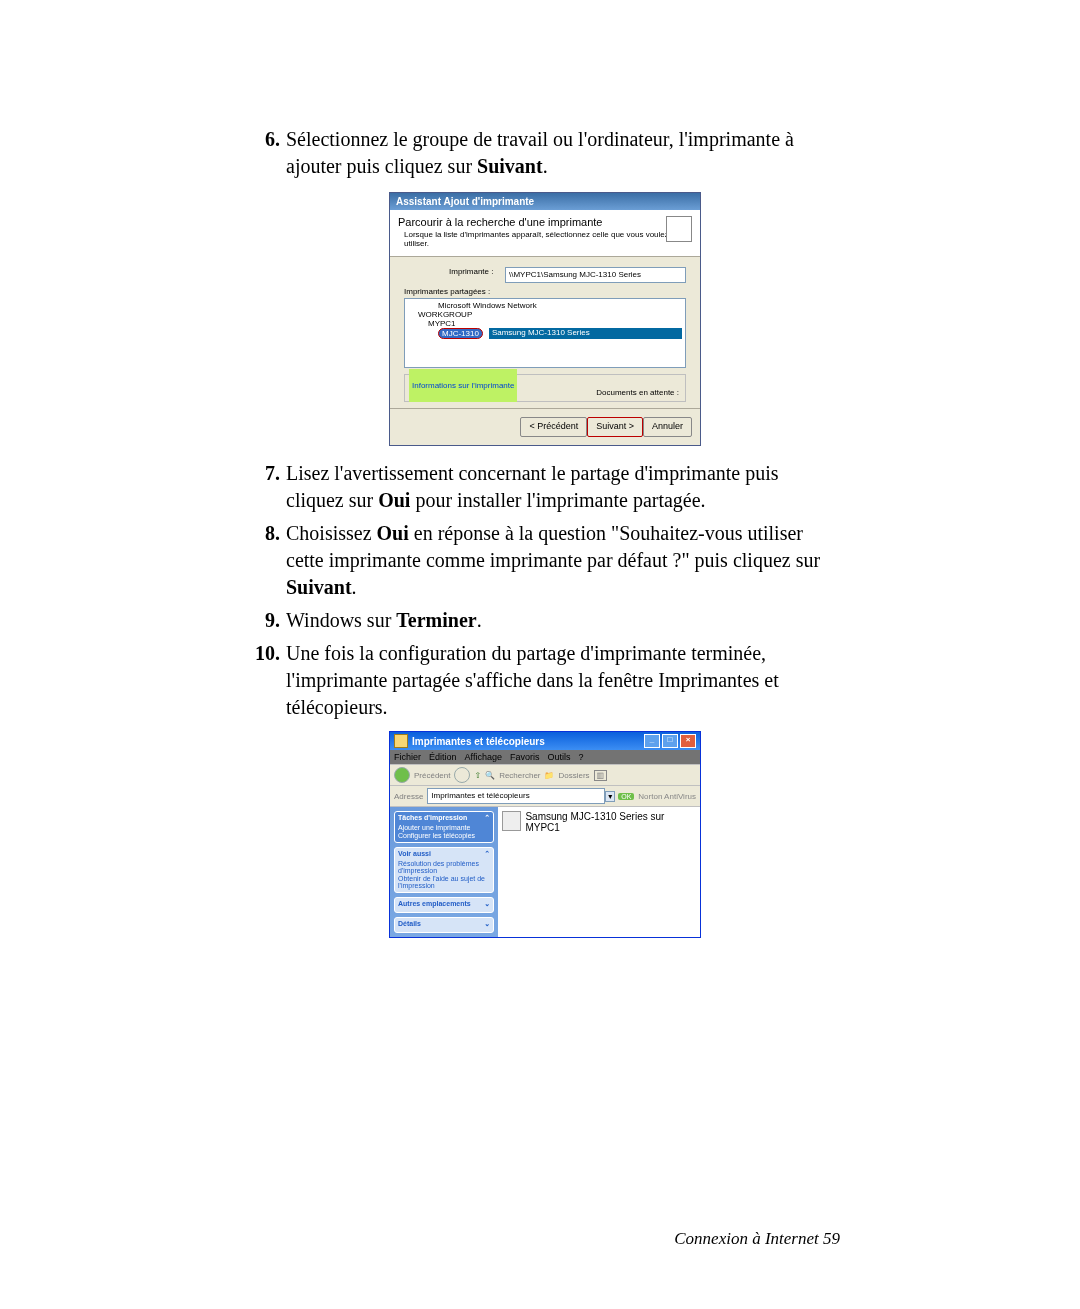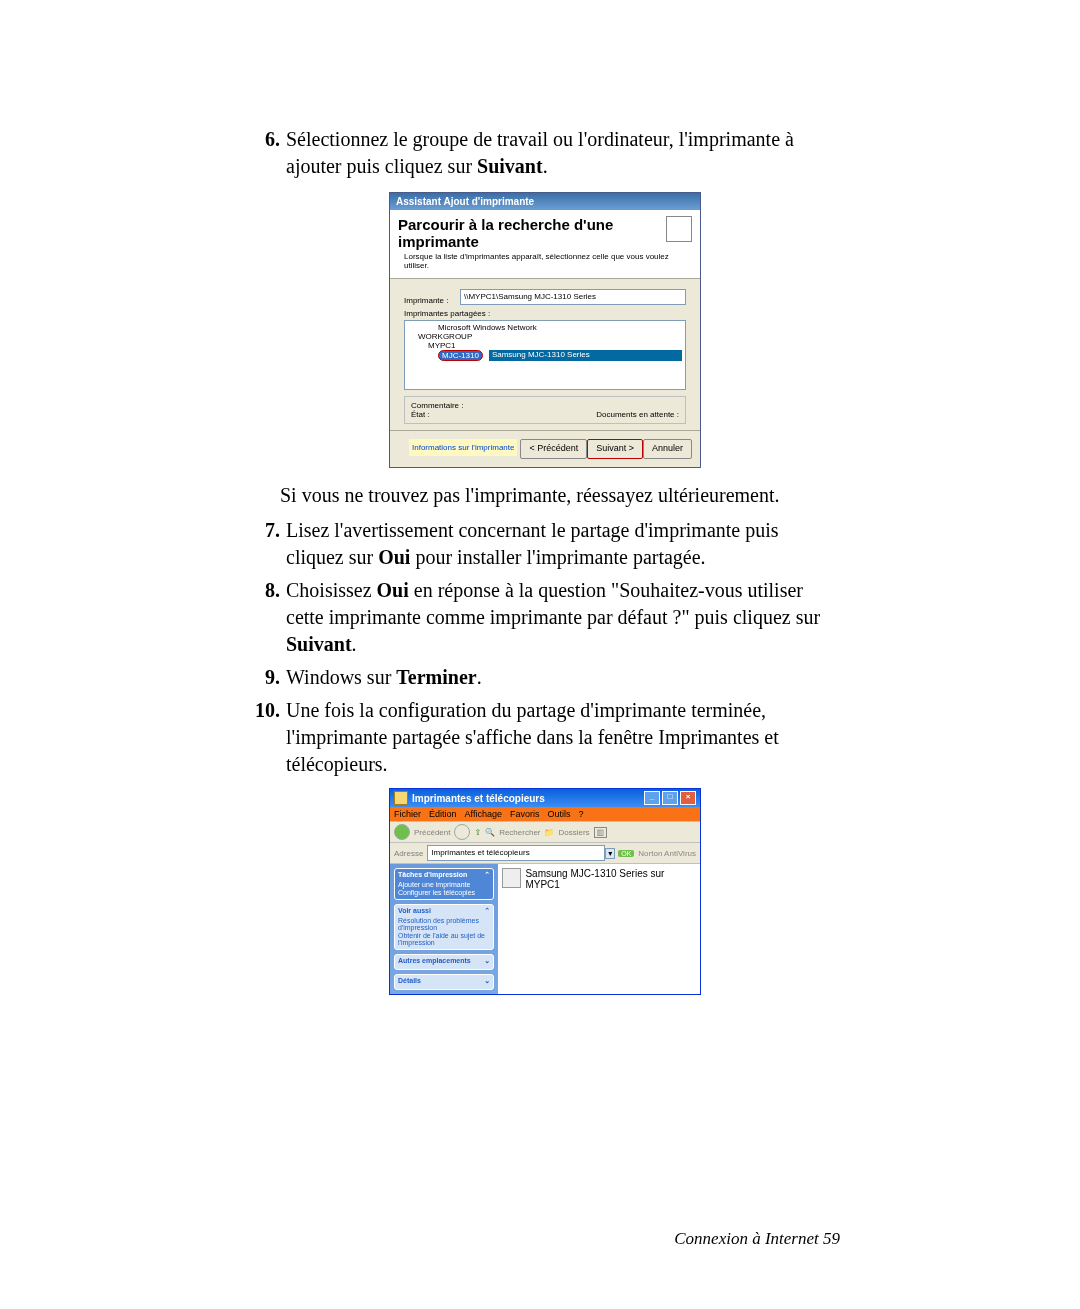--- a/index.html
+++ b/index.html
@@ -68,44 +68,45 @@
     padding: 3px 6px;
     font-size: 10px;
   }
   .wiz-head {
     background: #fff;
     padding: 6px 8px 8px 8px;
     position: relative;
     border-bottom: 1px solid #aca899;
   }
   .wiz-head-title {
-    font-weight: bold;
-    font-size: 15px;
+    font-weight: normal;
+    font-size: 11px;
   }
   .wiz-head-sub {
     font-size: 8px;
     margin-left: 6px;
     margin-top: 2px;
   }
   .wiz-head-icon {
     position: absolute;
     right: 8px;
     top: 6px;
     width: 24px;
     height: 24px;
     border: 1px solid #888;
     background: #fff;
   }
   .wiz-body {
     padding: 10px 14px 6px 14px;
   }
   .wiz-row {
     display: flex;
-    align-items: flex-end;
+    align-items: flex-start;
     margin-bottom: 4px;
+    margin-left: 45px;
   }
   .wiz-label {
     width: 56px;
     font-size: 8px;
   }
   .wiz-input {
     flex: 1;
     height: 14px;
     line-height: 14px;
     border: 1px solid #7f9db9;
@@ -198,21 +199,21 @@
     background: #5ea1ed;
     border: 1px solid #fff;
     margin-left: 2px;
     text-align: center;
     line-height: 10px;
     font-size: 8px;
     color: #fff;
   }
   .pf-close { background: #e05f3e; }
   .pf-menubar {
-    background: #f97316;
+    background: #737373;
     display: flex;
     gap: 8px;
     padding: 2px 4px;
     font-size: 9px;
     border-bottom: 1px solid #c0c0c0;
   }
   .pf-toolbar {
     display: flex;
     align-items: center;
     gap: 4px;
@@ -313,39 +314,38 @@
       <div class="wiz-tree">
         <div class="row1">Microsoft Windows Network</div>
         <div class="row2">WORKGROUP</div>
         <div class="row3">MYPC1</div>
         <div class="sel-row">
           <div class="sel-left">MJC-1310</div>
           <div class="sel-right">Samsung MJC-1310 Series</div>
         </div>
       </div>
       <div class="wiz-info">
-        <div class="legend" style="position:absolute;top:-6px;left:4px;background:#fef9c3;padding:4px 3px;color:#0046d5;margin-top:48px;">Informations sur l'imprimante</div>
+        <div class="legend" style="position:absolute;top:-6px;left:4px;background:#bef264;padding:12px 3px;color:#0046d5;">Informations sur l'imprimante</div>
         <div class="irow">
           <span>Commentaire :</span>
           <span></span>
         </div>
         <div class="irow">
           <span>État :</span>
           <span>Documents en attente :</span>
         </div>
       </div>
     </div>
     <div class="wiz-buttons">
       <div class="wiz-btn">&lt; Précédent</div>
       <div class="wiz-btn primary">Suivant &gt;</div>
       <div class="wiz-btn">Annuler</div>
     </div>
   </div>
 
-  <div class="indented-para">Si vous ne trouvez pas l'imprimante, réessayez ultérieurement.</div>
 
   <div class="step">
     <div class="step-num">7.</div>
     <div class="step-body">
       <span>Lisez l'avertissement concernant le partage d'imprimante puis cliquez sur </span><span class="bold">Oui</span><span> pour installer l'imprimante partagée.</span>
     </div>
   </div>
 
   <div class="step">
     <div class="step-num">8.</div>

